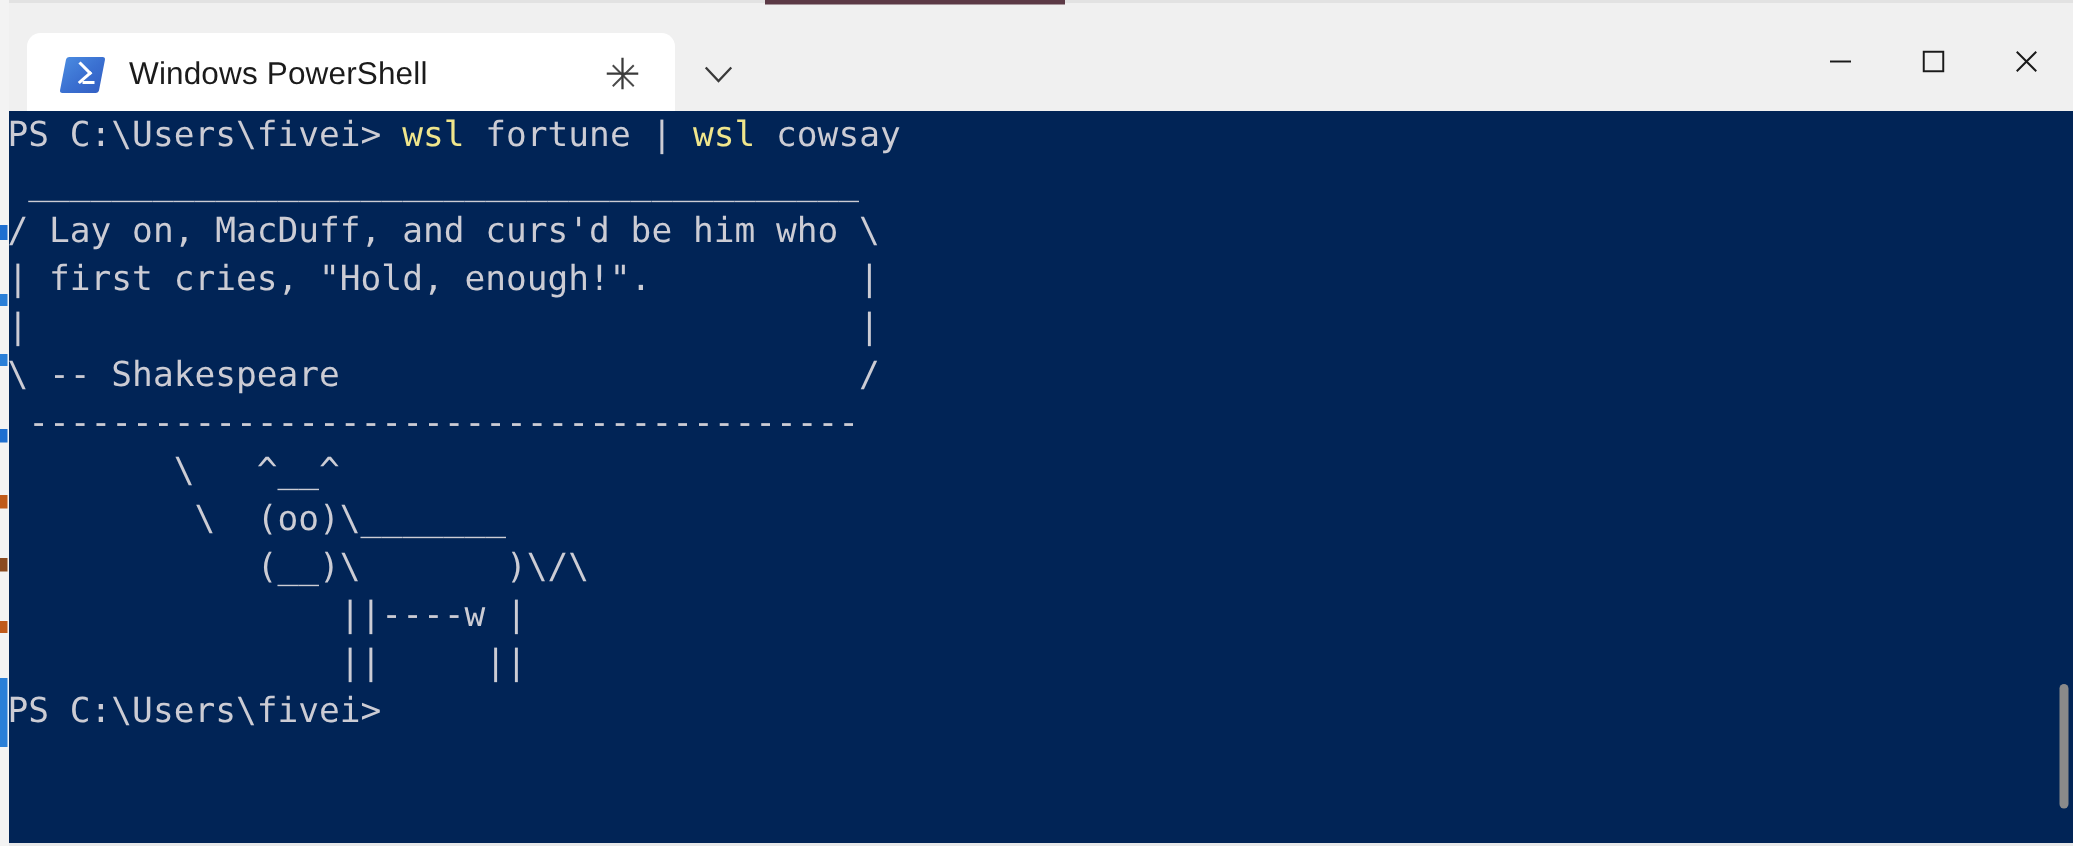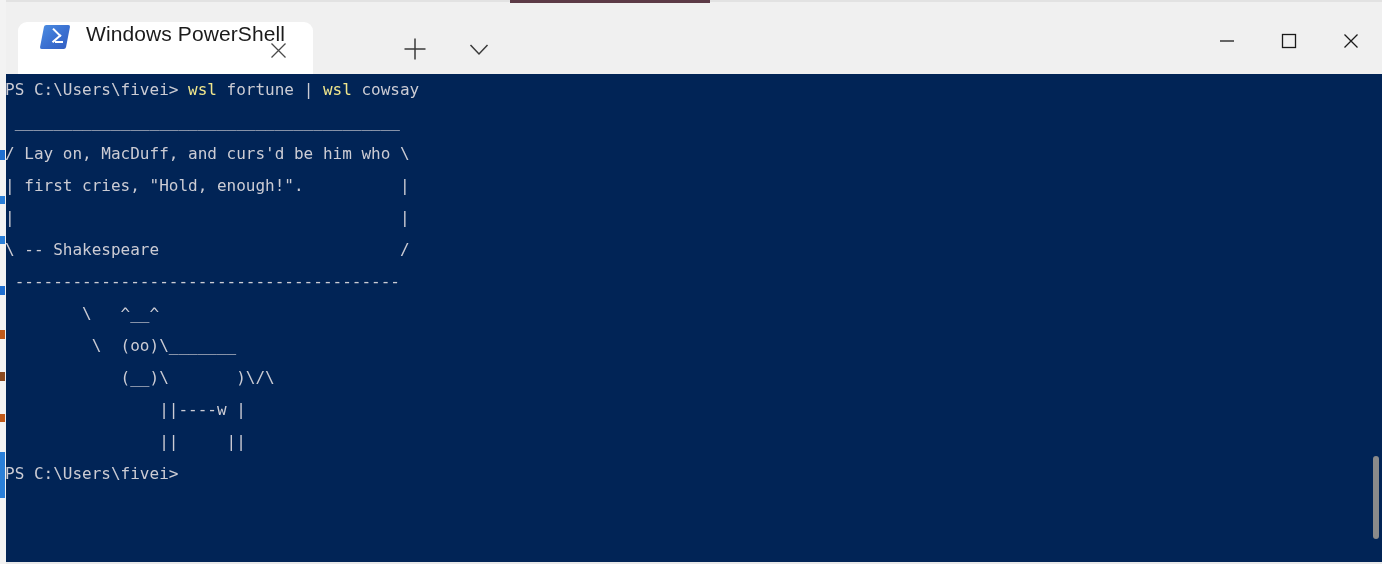--- a/index.html
+++ b/index.html
@@ -65,26 +65,26 @@
     top: 4px;
     width: 1382px;
     height: 70px;
     background: #f0f0f0;
   }
 
   .tab {
     position: absolute;
     left: 18px;
     top: 18px;
-    width: 295px;
+    width: 432px;
     height: 56px;
     background: #ffffff;
     border-radius: 9px 9px 0 0;
     display: flex;
-    align-items: flex-start;
+    align-items: center;
     box-sizing: border-box;
     padding: 0 0 0 22px;
   }
 
   .tab-icon {
     width: 30px;
     height: 30px;
     flex: 0 0 30px;
     position: relative;
     margin-right: 16px;
@@ -189,21 +189,21 @@
     overflow: hidden;
   }
 
   .term-text {
     position: absolute;
     left: 0px;
     top: 0px;
     margin: 0;
     color: #ccccd4;
     font-family: "DejaVu Sans Mono", "Liberation Mono", monospace;
-    font-size: 16px;
+    font-size: 23px;
     line-height: 32px;
     letter-spacing: 0px;
     white-space: pre;
     -webkit-font-smoothing: antialiased;
   }
   .term-text .kw { color: #f0e68c; }
 
   .scrollbar-track {
     position: absolute;
     right: 0;

